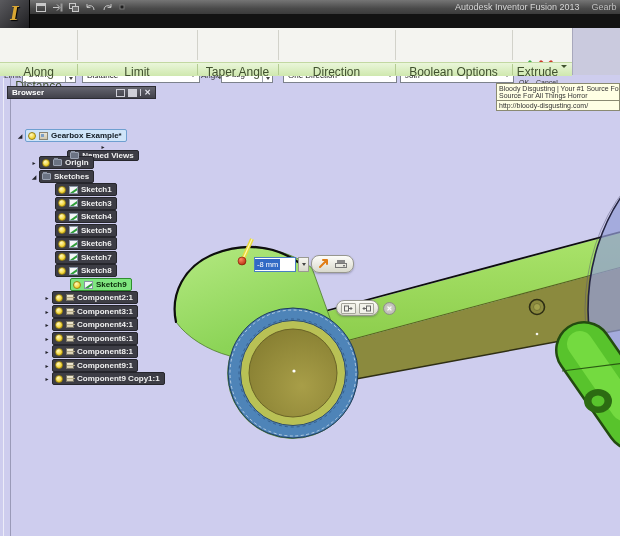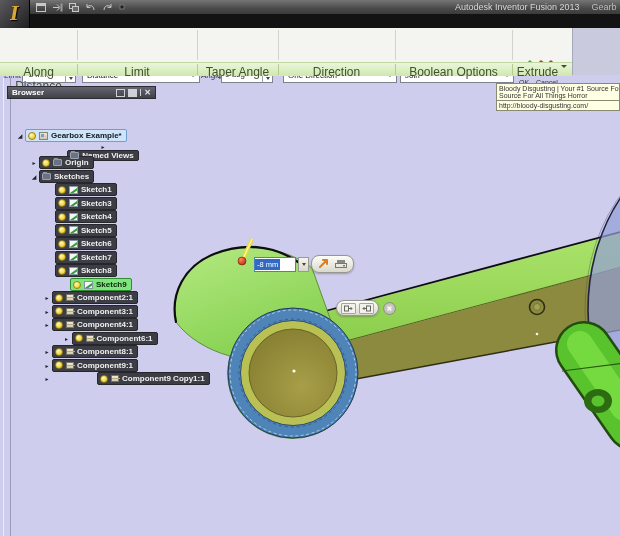--- a/index.html
+++ b/index.html
@@ -449,21 +449,21 @@
         </span>
       </div>
       <div class="trow" style="padding-left: 35px;">
         <span class="exp">▸</span>
         <span class="chip">
           <span class="bulb"></span>
           <span class="tico box"></span>
           <span>Component4:1</span>
         </span>
       </div>
-      <div class="trow" style="padding-left: 35px; justify-content: center;">
+      <div class="trow" style="padding-left: 35px;">
         <span class="exp">▸</span>
         <span class="chip">
           <span class="bulb"></span>
           <span class="tico box"></span>
           <span>Component6:1</span>
         </span>
       </div>
       <div class="trow" style="padding-left: 35px;">
         <span class="exp">▸</span>
         <span class="chip">
@@ -473,21 +473,21 @@
         </span>
       </div>
       <div class="trow" style="padding-left: 35px;">
         <span class="exp">▸</span>
         <span class="chip">
           <span class="bulb"></span>
           <span class="tico box"></span>
           <span>Component9:1</span>
         </span>
       </div>
-      <div class="trow" style="padding-left: 35px; gap: 45px;">
+      <div class="trow" style="padding-left: 35px;">
         <span class="exp">▸</span>
         <span class="chip">
           <span class="bulb"></span>
           <span class="tico box"></span>
           <span>Component9 Copy1:1</span>
         </span>
       </div>
     </div>
 
   <div class="mtb1">

